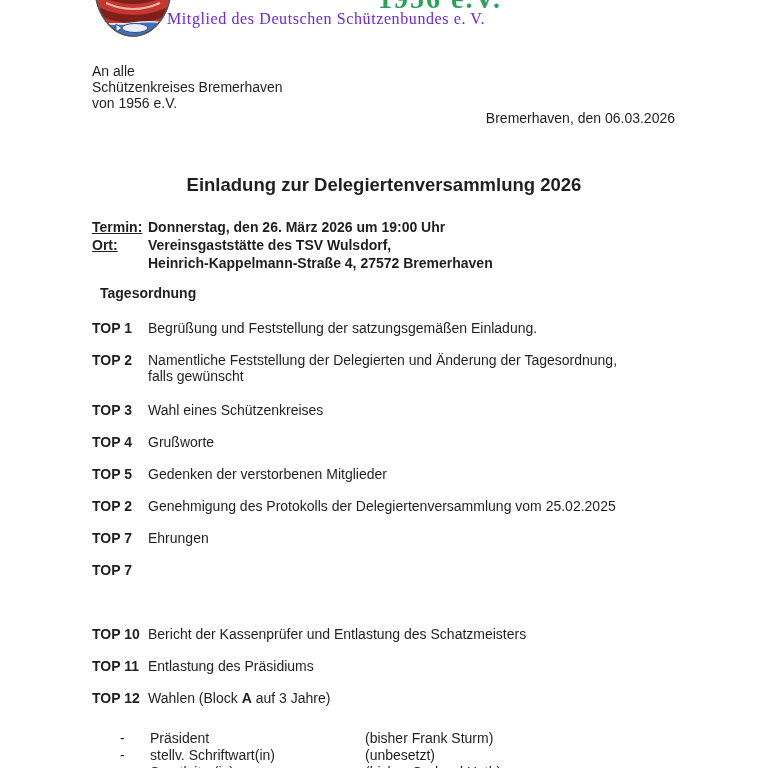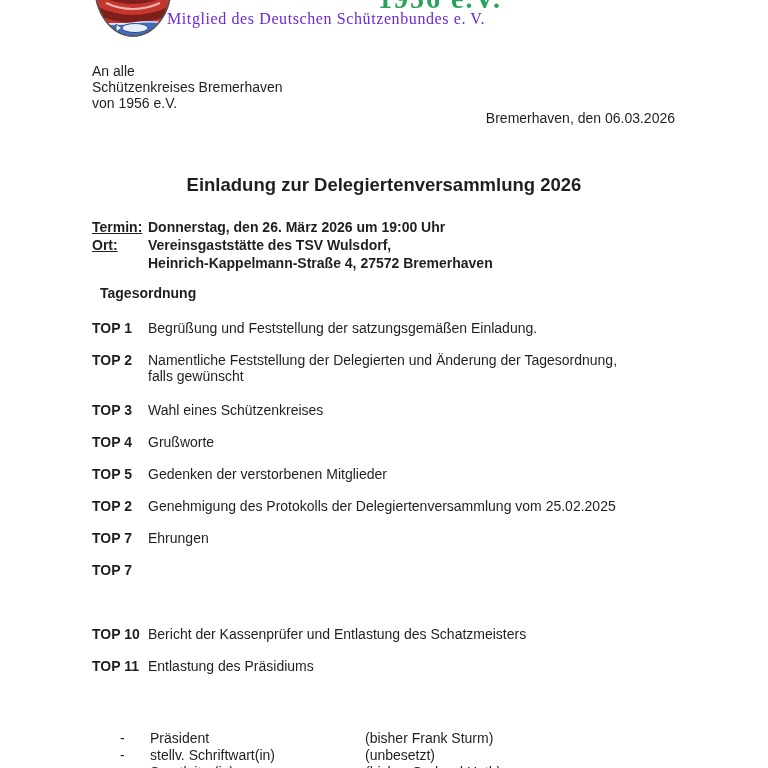--- a/index.html
+++ b/index.html
@@ -143,20 +143,24 @@
     <span class="top-num">TOP 7</span>
   </div>
   <div class="abs agenda-row r10">
     <span class="top-num">TOP 10</span>
     <span class="top-text">Bericht der Kassenprüfer und Entlastung des Schatzmeisters</span>
   </div>
   <div class="abs agenda-row r11">
     <span class="top-num">TOP 11</span>
     <span class="top-text">Entlastung des Präsidiums</span>
   </div>
+  <div class="abs agenda-row r12">
+    <span class="top-num">TOP 12</span>
+    <span class="top-text"><span>Wahlen (Block </span><span class="inline-bold">A</span><span> auf 3 Jahre)</span></span>
+  </div>
 
   <div class="abs election-row e1">
     <span class="dash-col">-</span>
     <span class="position-col">Präsident</span>
     <span class="incumbent-col">(bisher Frank Sturm)</span>
   </div>
   <div class="abs election-row e2">
     <span class="dash-col">-</span>
     <span class="position-col">stellv. Schriftwart(in)</span>
     <span class="incumbent-col">(unbesetzt)</span>

